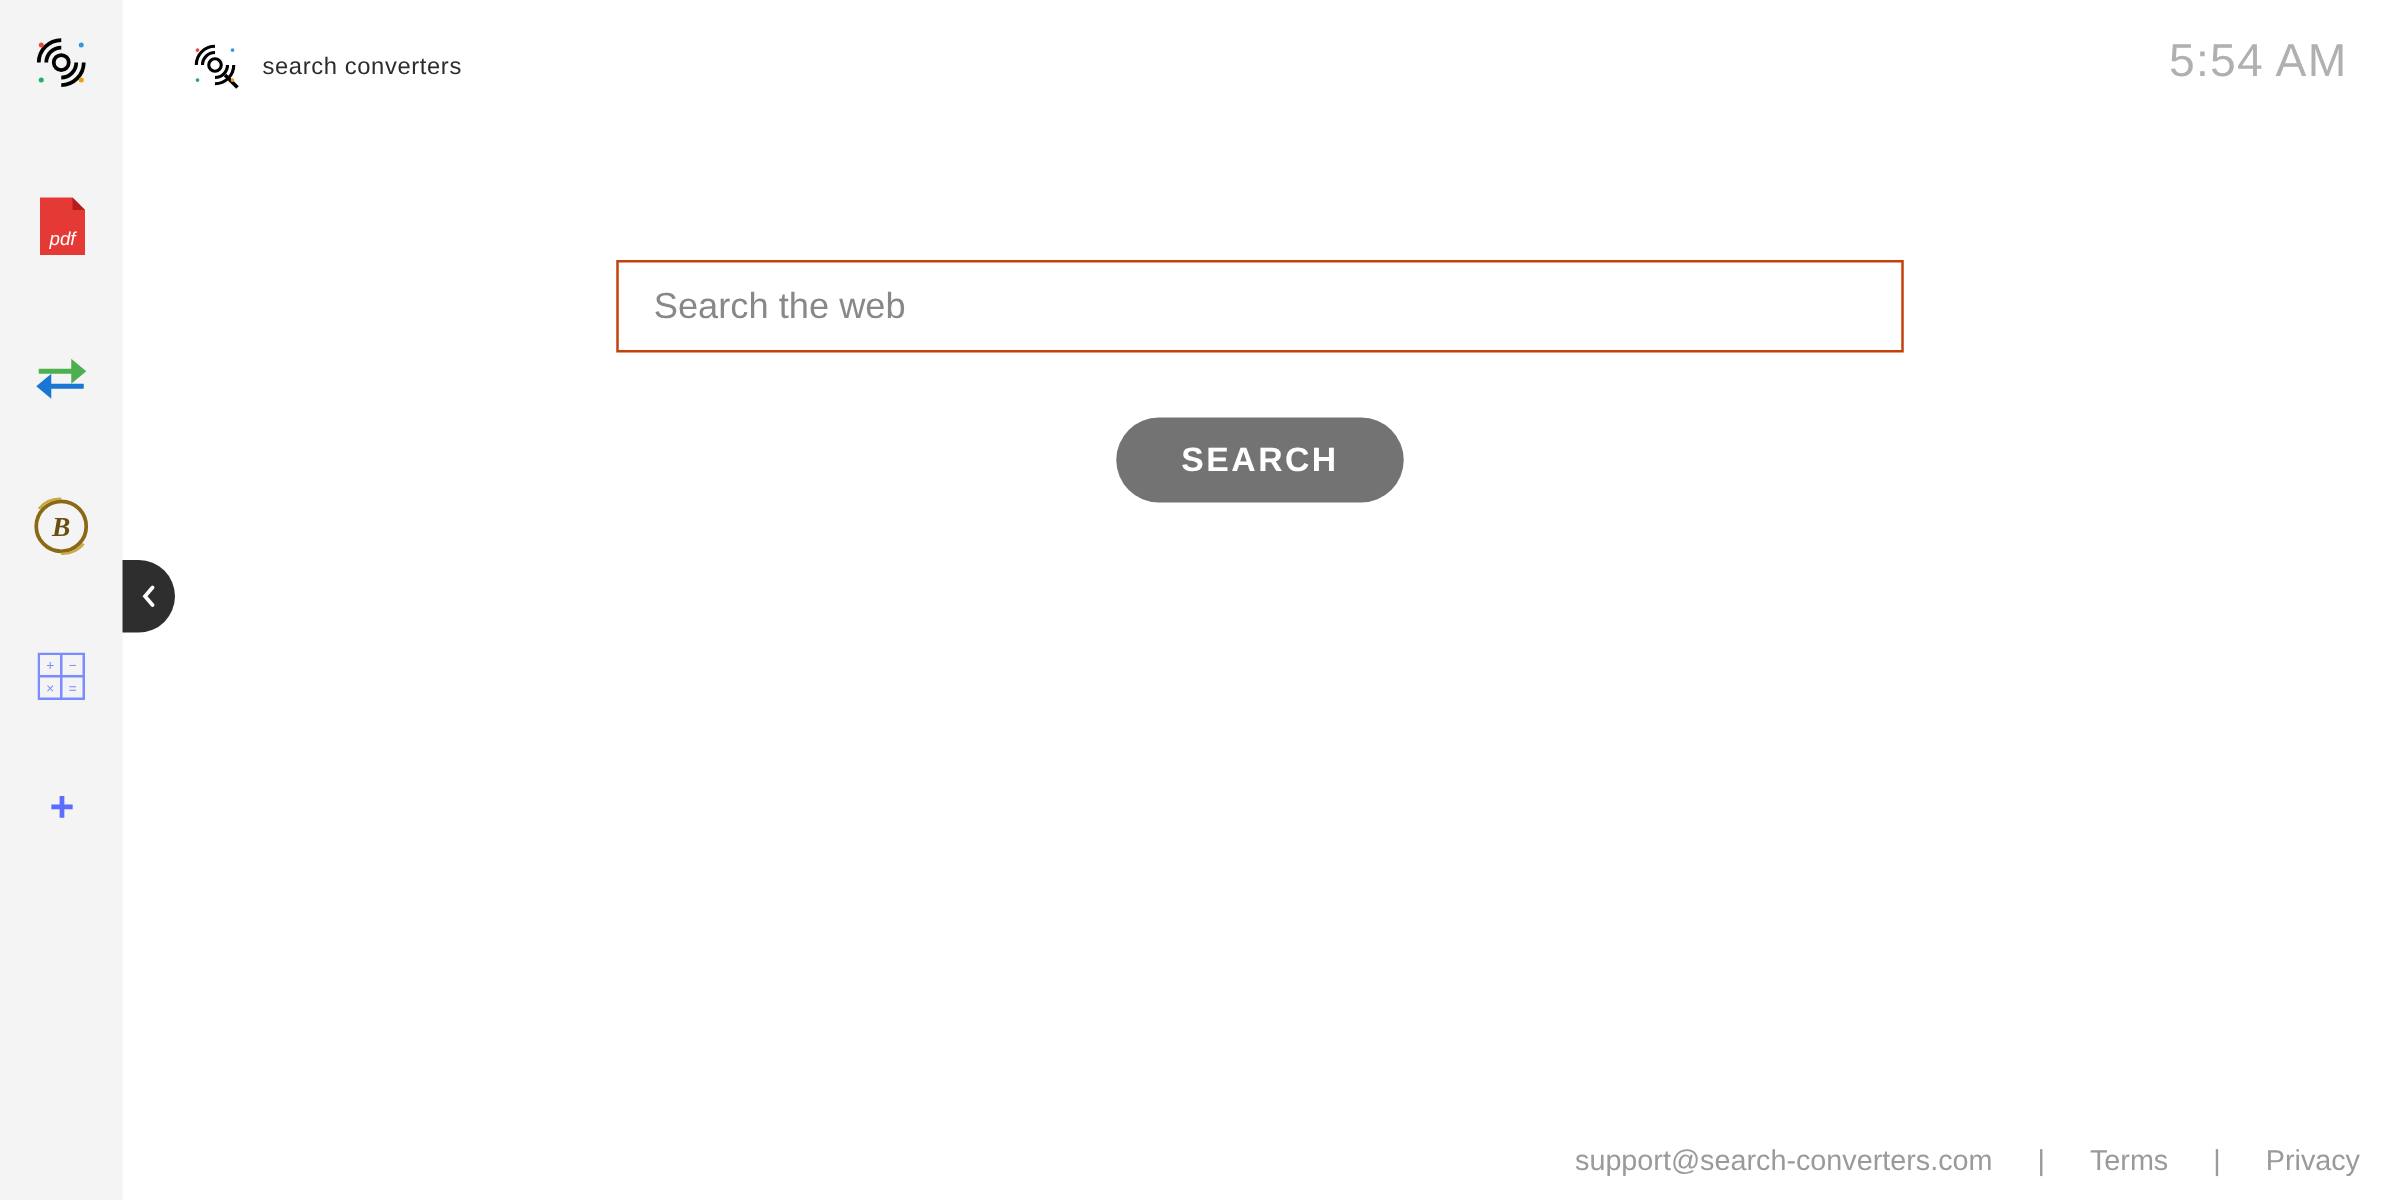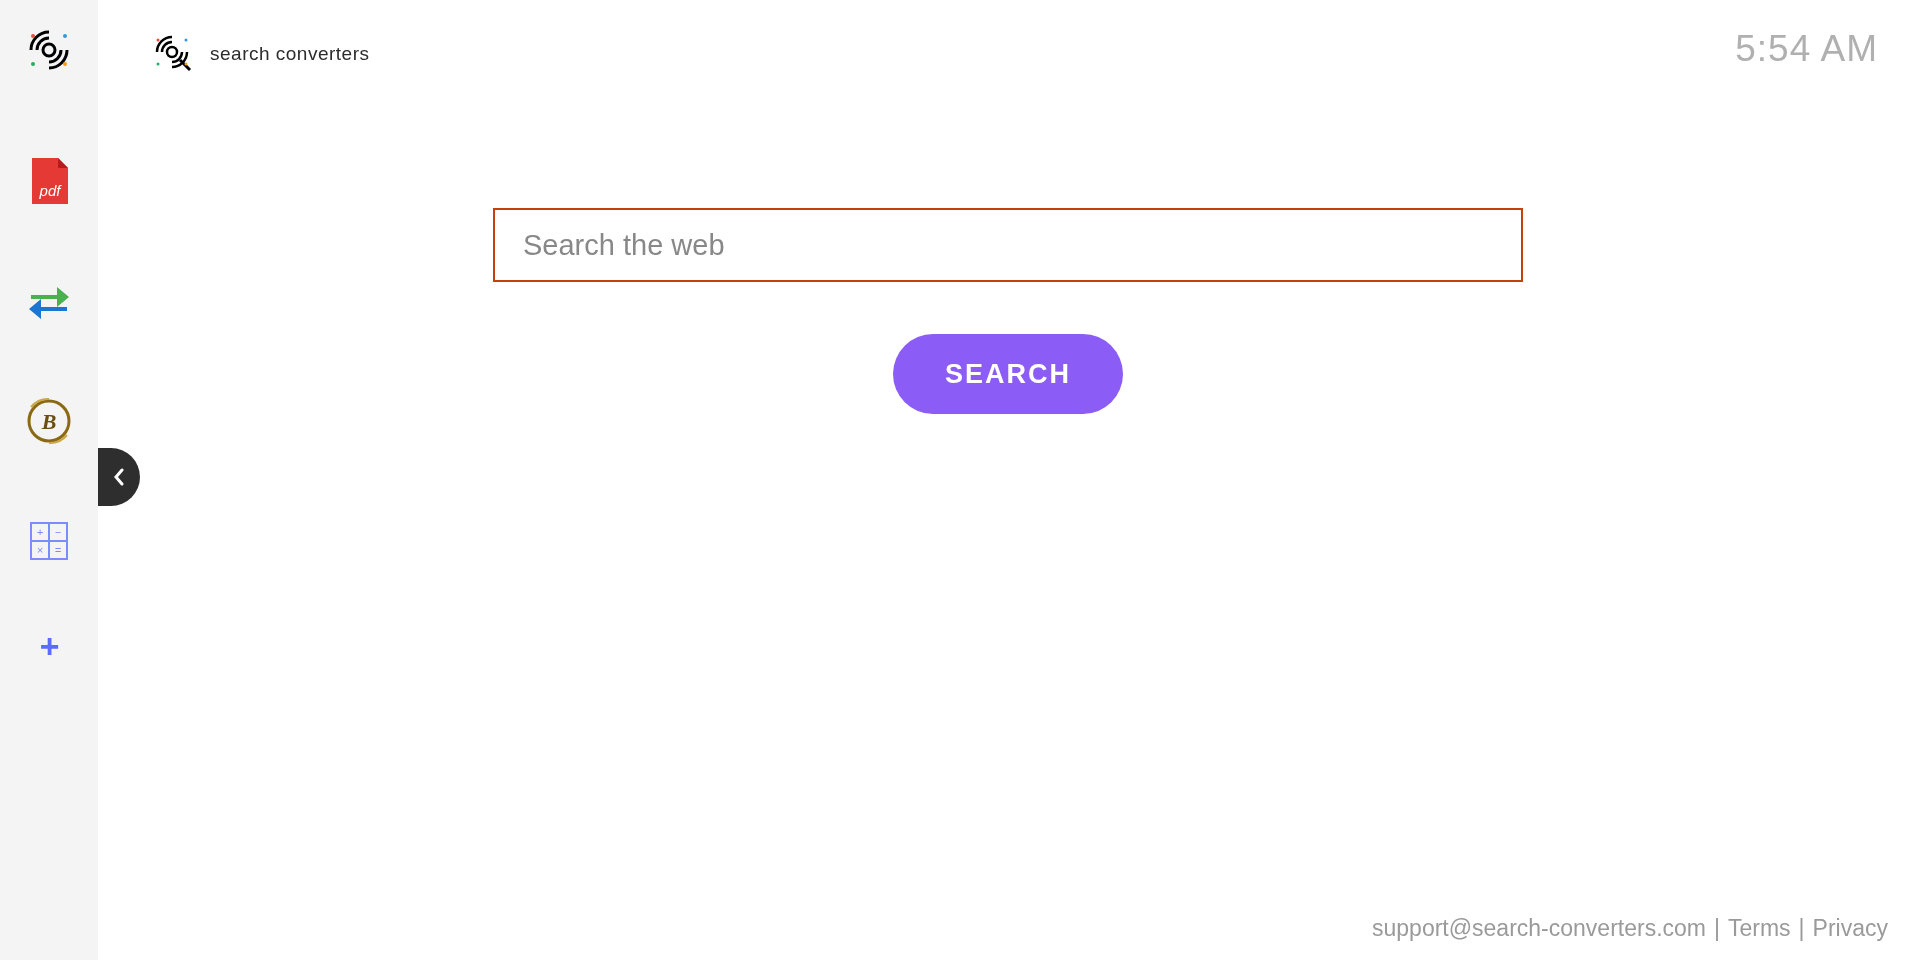--- a/index.html
+++ b/index.html
@@ -102,40 +102,41 @@
   color: #444;
   outline: none;
   font-family: Liberation Sans, sans-serif;
 }
 .search-input::placeholder {
   color: #888;
 }
 .search-button {
   margin-top: 52px;
   width: 230px;
-  height: 80px;
-  background: #8b5cf6;
+  height: 68px;
+  background: #737373;
   border: none;
   border-radius: 42px;
   font-size: 27px;
   font-weight: bold;
   letter-spacing: 2px;
   color: #ffffff;
   cursor: pointer;
   font-family: inherit;
   text-align: center;
 }
 .footer {
   position: absolute;
   bottom: 18px;
   right: 30px;
   font-size: 23px;
   color: #9a9a9a;
   display: flex;
   align-items: center;
+  gap: 28px;
 }
 .footer a {
   color: #9a9a9a;
   text-decoration: none;
   cursor: pointer;
 }
 .footer .sep {
   margin: 0 8px;
   color: #9a9a9a;
 }

